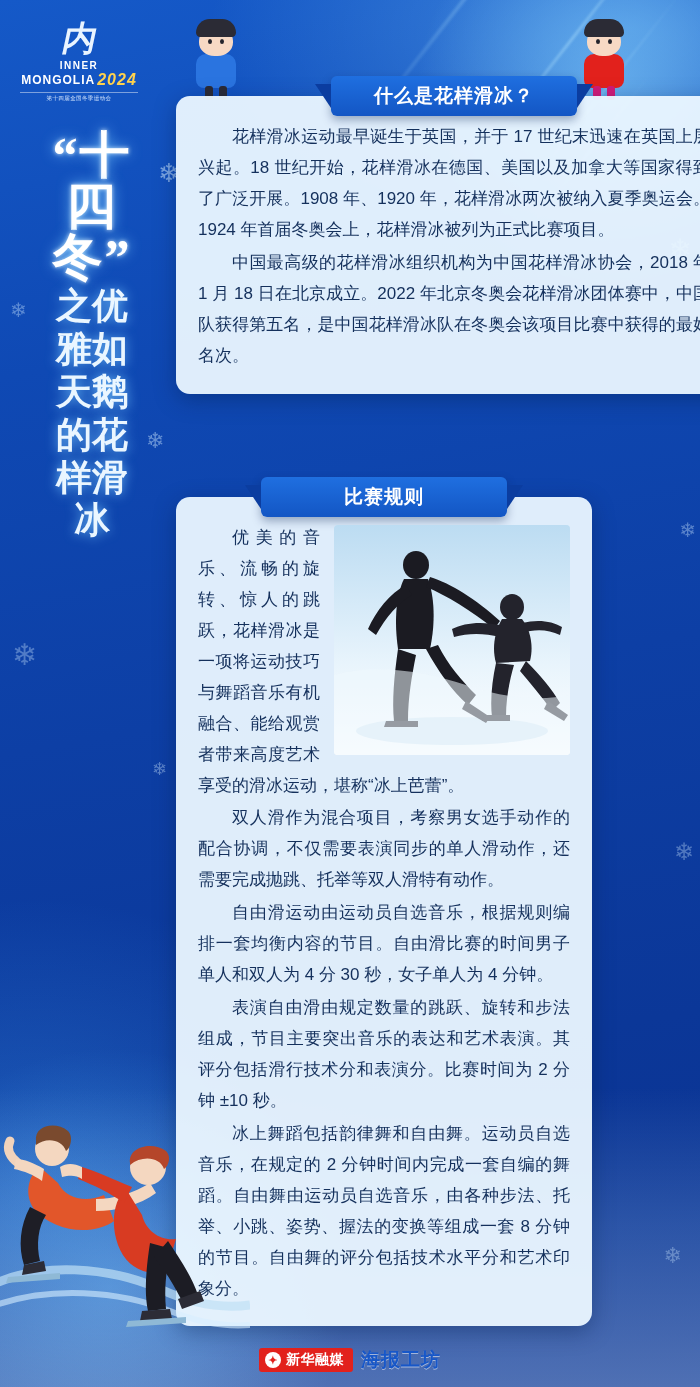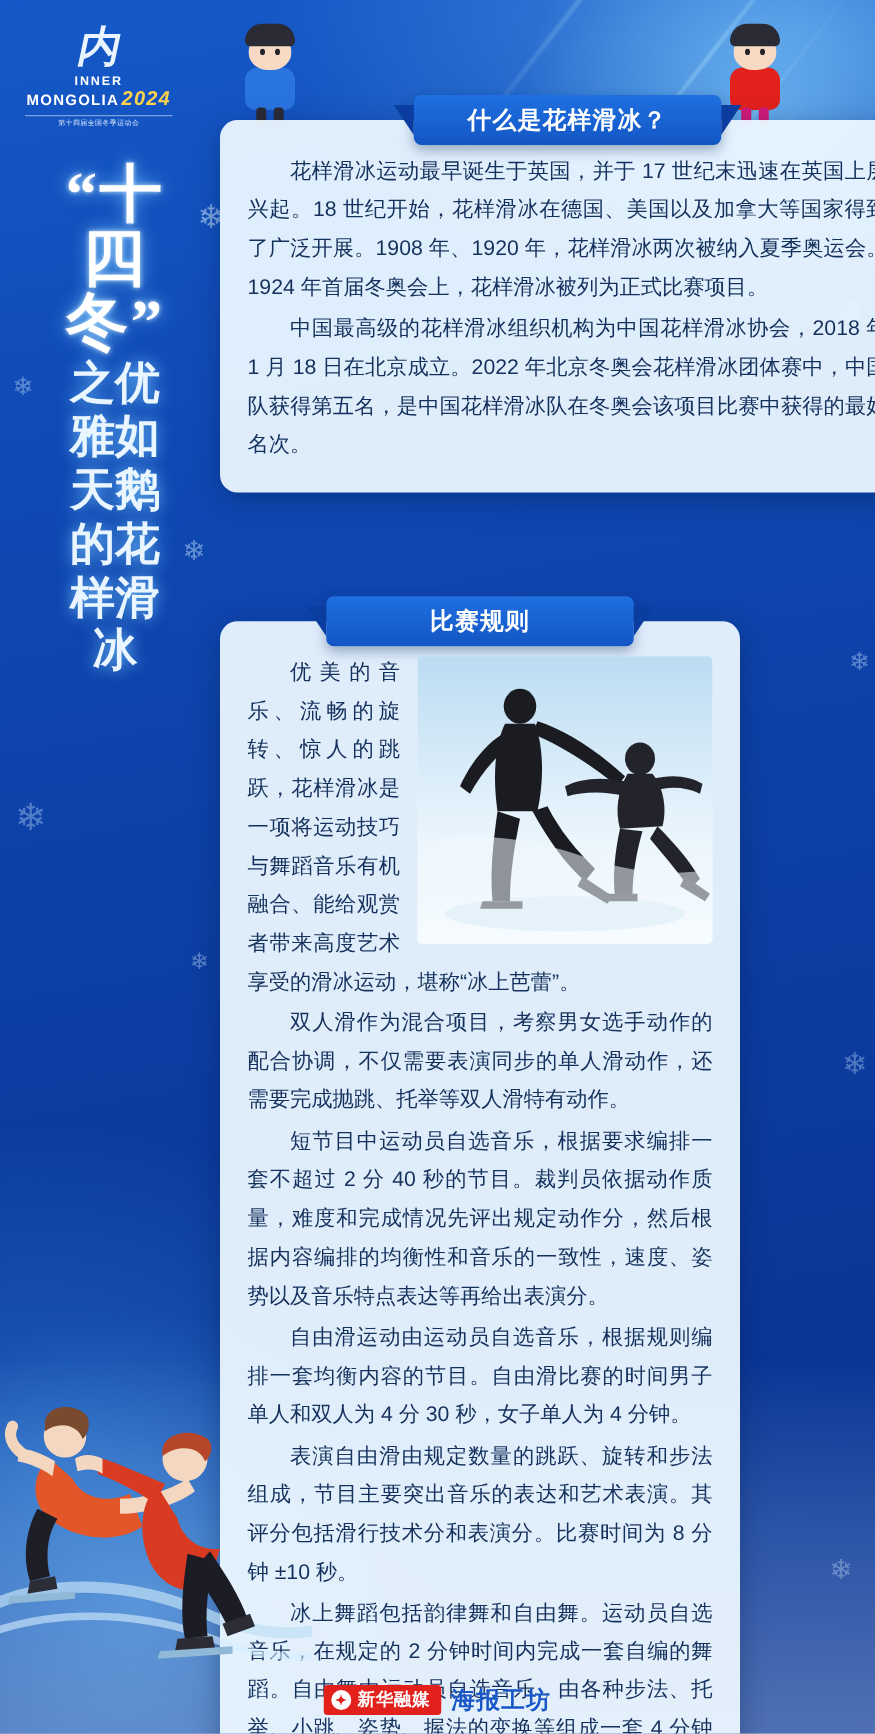--- a/index.html
+++ b/index.html
@@ -273,24 +273,23 @@
             <path d="M192 136 C206 150 218 164 226 178 L218 186 C208 172 196 158 186 146 Z"></path>
           </g>
           <path d="M150 190 L176 190 L176 196 L148 196 Z" fill="#2a2a33"></path>
           <path d="M214 176 L234 190 L230 196 L210 184 Z" fill="#2a2a33"></path>
 
           <path d="M0 150 C40 138 90 146 132 160 C172 174 208 176 236 170 L236 230 L0 230 Z" fill="#eef7fd" opacity=".55"></path>
         </svg>
       </div>
       <p class="para">优美的音乐、流畅的旋转、惊人的跳跃，花样滑冰是一项将运动技巧与舞蹈音乐有机融合、能给观赏者带来高度艺术享受的滑冰运动，堪称“冰上芭蕾”。</p>
       <p class="para">双人滑作为混合项目，考察男女选手动作的配合协调，不仅需要表演同步的单人滑动作，还需要完成抛跳、托举等双人滑特有动作。</p>
-      <p class="para">短节目中运动员自选音乐，根据要求编排一套不超过 2 分 40 秒的节目。裁判员依据动作质量，难度和完成情况先评出规定动作分，然后根据内容编排的均衡性和音乐的一致性，速度、姿势以及音乐特点表达等再给出表演分。</p>
       <p class="para">自由滑运动由运动员自选音乐，根据规则编排一套均衡内容的节目。自由滑比赛的时间男子单人和双人为 4 分 30 秒，女子单人为 4 分钟。</p>
-      <p class="para">表演自由滑由规定数量的跳跃、旋转和步法组成，节目主要突出音乐的表达和艺术表演。其评分包括滑行技术分和表演分。比赛时间为 8 分钟 ±10 秒。</p>
-      <p class="para">冰上舞蹈包括韵律舞和自由舞。运动员自选音乐，在规定的 2 分钟时间内完成一套自编的舞蹈。自由舞由运动员自选音乐，由各种步法、托举、小跳、姿势、握法的变换等组成一套 4 分钟的节目。自由舞的评分包括技术水平分和艺术印象分。</p>
+      <p class="para">表演自由滑由规定数量的跳跃、旋转和步法组成，节目主要突出音乐的表达和艺术表演。其评分包括滑行技术分和表演分。比赛时间为 2 分钟 ±10 秒。</p>
+      <p class="para">冰上舞蹈包括韵律舞和自由舞。运动员自选音乐，在规定的 2 分钟时间内完成一套自编的舞蹈。自由舞由运动员自选音乐，由各种步法、托举、小跳、姿势、握法的变换等组成一套 8 分钟的节目。自由舞的评分包括技术水平分和艺术印象分。</p>
     </div>
   </div>
 
   <div class="bottom-art">
     <svg viewBox="0 0 250 260" width="250" height="260" aria-hidden="true">
 
       <path d="M-10 215 C40 190 110 196 160 218 C190 232 220 238 250 234" stroke="#bfe0f5" stroke-width="9" fill="none" opacity=".7"></path>
       <path d="M-10 236 C50 214 120 220 170 240 C200 252 226 256 250 254" stroke="#d7eeff" stroke-width="6" fill="none" opacity=".6"></path>
 
       <g>

